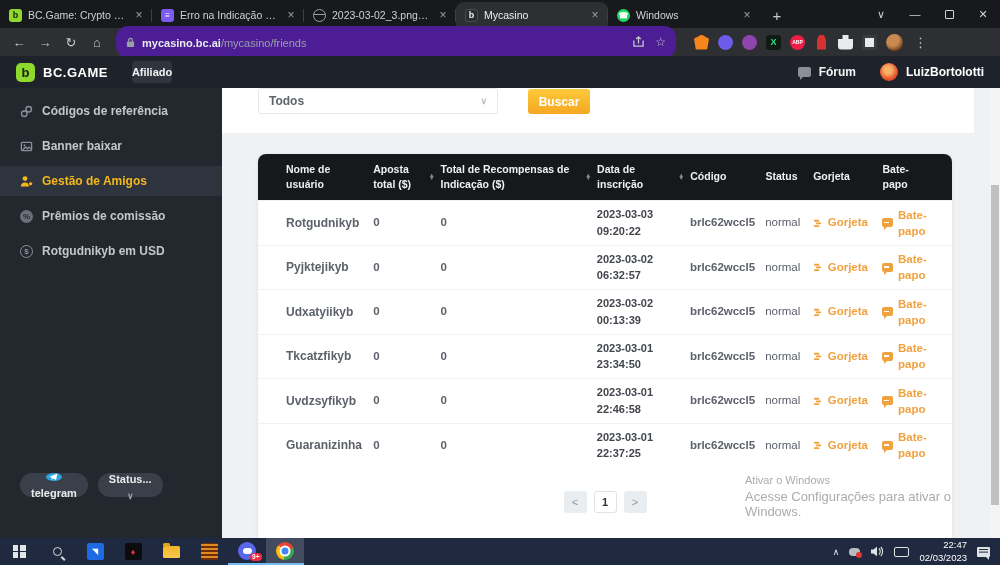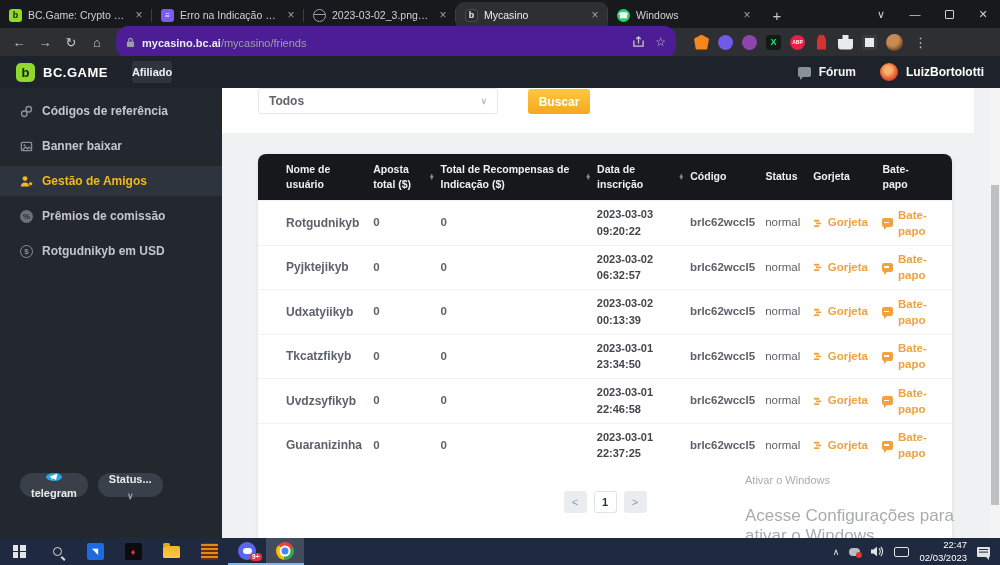--- a/index.html
+++ b/index.html
@@ -99,21 +99,21 @@
   .chat-ic::before { content:""; position:absolute; left:2px; top:3.5px; width:5px; height:1.5px; background:#fff; }
   .chat-ic::after { content:""; position:absolute; left:2px; bottom:-3px; border:2.5px solid transparent; border-top-color:#f0a23f; border-left-color:#f0a23f; }
   .c-chat .orange-link { display:inline-block; width:36px; line-height:1.4; }
 
   .pagination { position:absolute; left:0; right:0; top:337px; display:flex; justify-content:center; gap:7px; }
   .pg-btn { width:23px; height:22px; border-radius:3px; background:#e9edf0; color:#8f99a1; font-size:11px; display:flex; align-items:center; justify-content:center; border:none; }
   .pg-cur { width:23px; height:22px; border-radius:3px; background:#fff; border:1px solid #dfe3e6; color:#2f3338; font-size:11px; font-weight:bold; display:flex; align-items:center; justify-content:center; }
 
   .watermark { position:absolute; left:523px; top:386px; color:#a9acaf; }
   .wm1 { font-size:11px; font-weight:400; }
-  .wm2 { font-size:17px; margin-top:20px; }
+  .wm2 { font-size:13px; margin-top:3px; }
 
   .page-scrollbar { position:absolute; right:0; top:0; width:10px; height:450px; background:#f4f4f5; }
   .page-scrollbar .thumb { position:absolute; left:1px; width:8px; top:97px; height:320px; background:#bfc0c2; }
 
   
   .taskbar { position:absolute; left:0; top:538px; width:1000px; height:27px; background:#1f2940; display:flex; align-items:center; }
   .tb-slot { width:38px; height:27px; display:flex; align-items:center; justify-content:center; position:relative; }
   .tb-slot.active-app { background:rgba(255,255,255,.16); border-bottom:2px solid #76b9ed; }
   .tb-slot.open-app { border-bottom:2px solid #76b9ed; }
   .win-grid { width:13px; height:13px; display:grid; grid-template-columns:1fr 1fr; gap:1.5px; }

